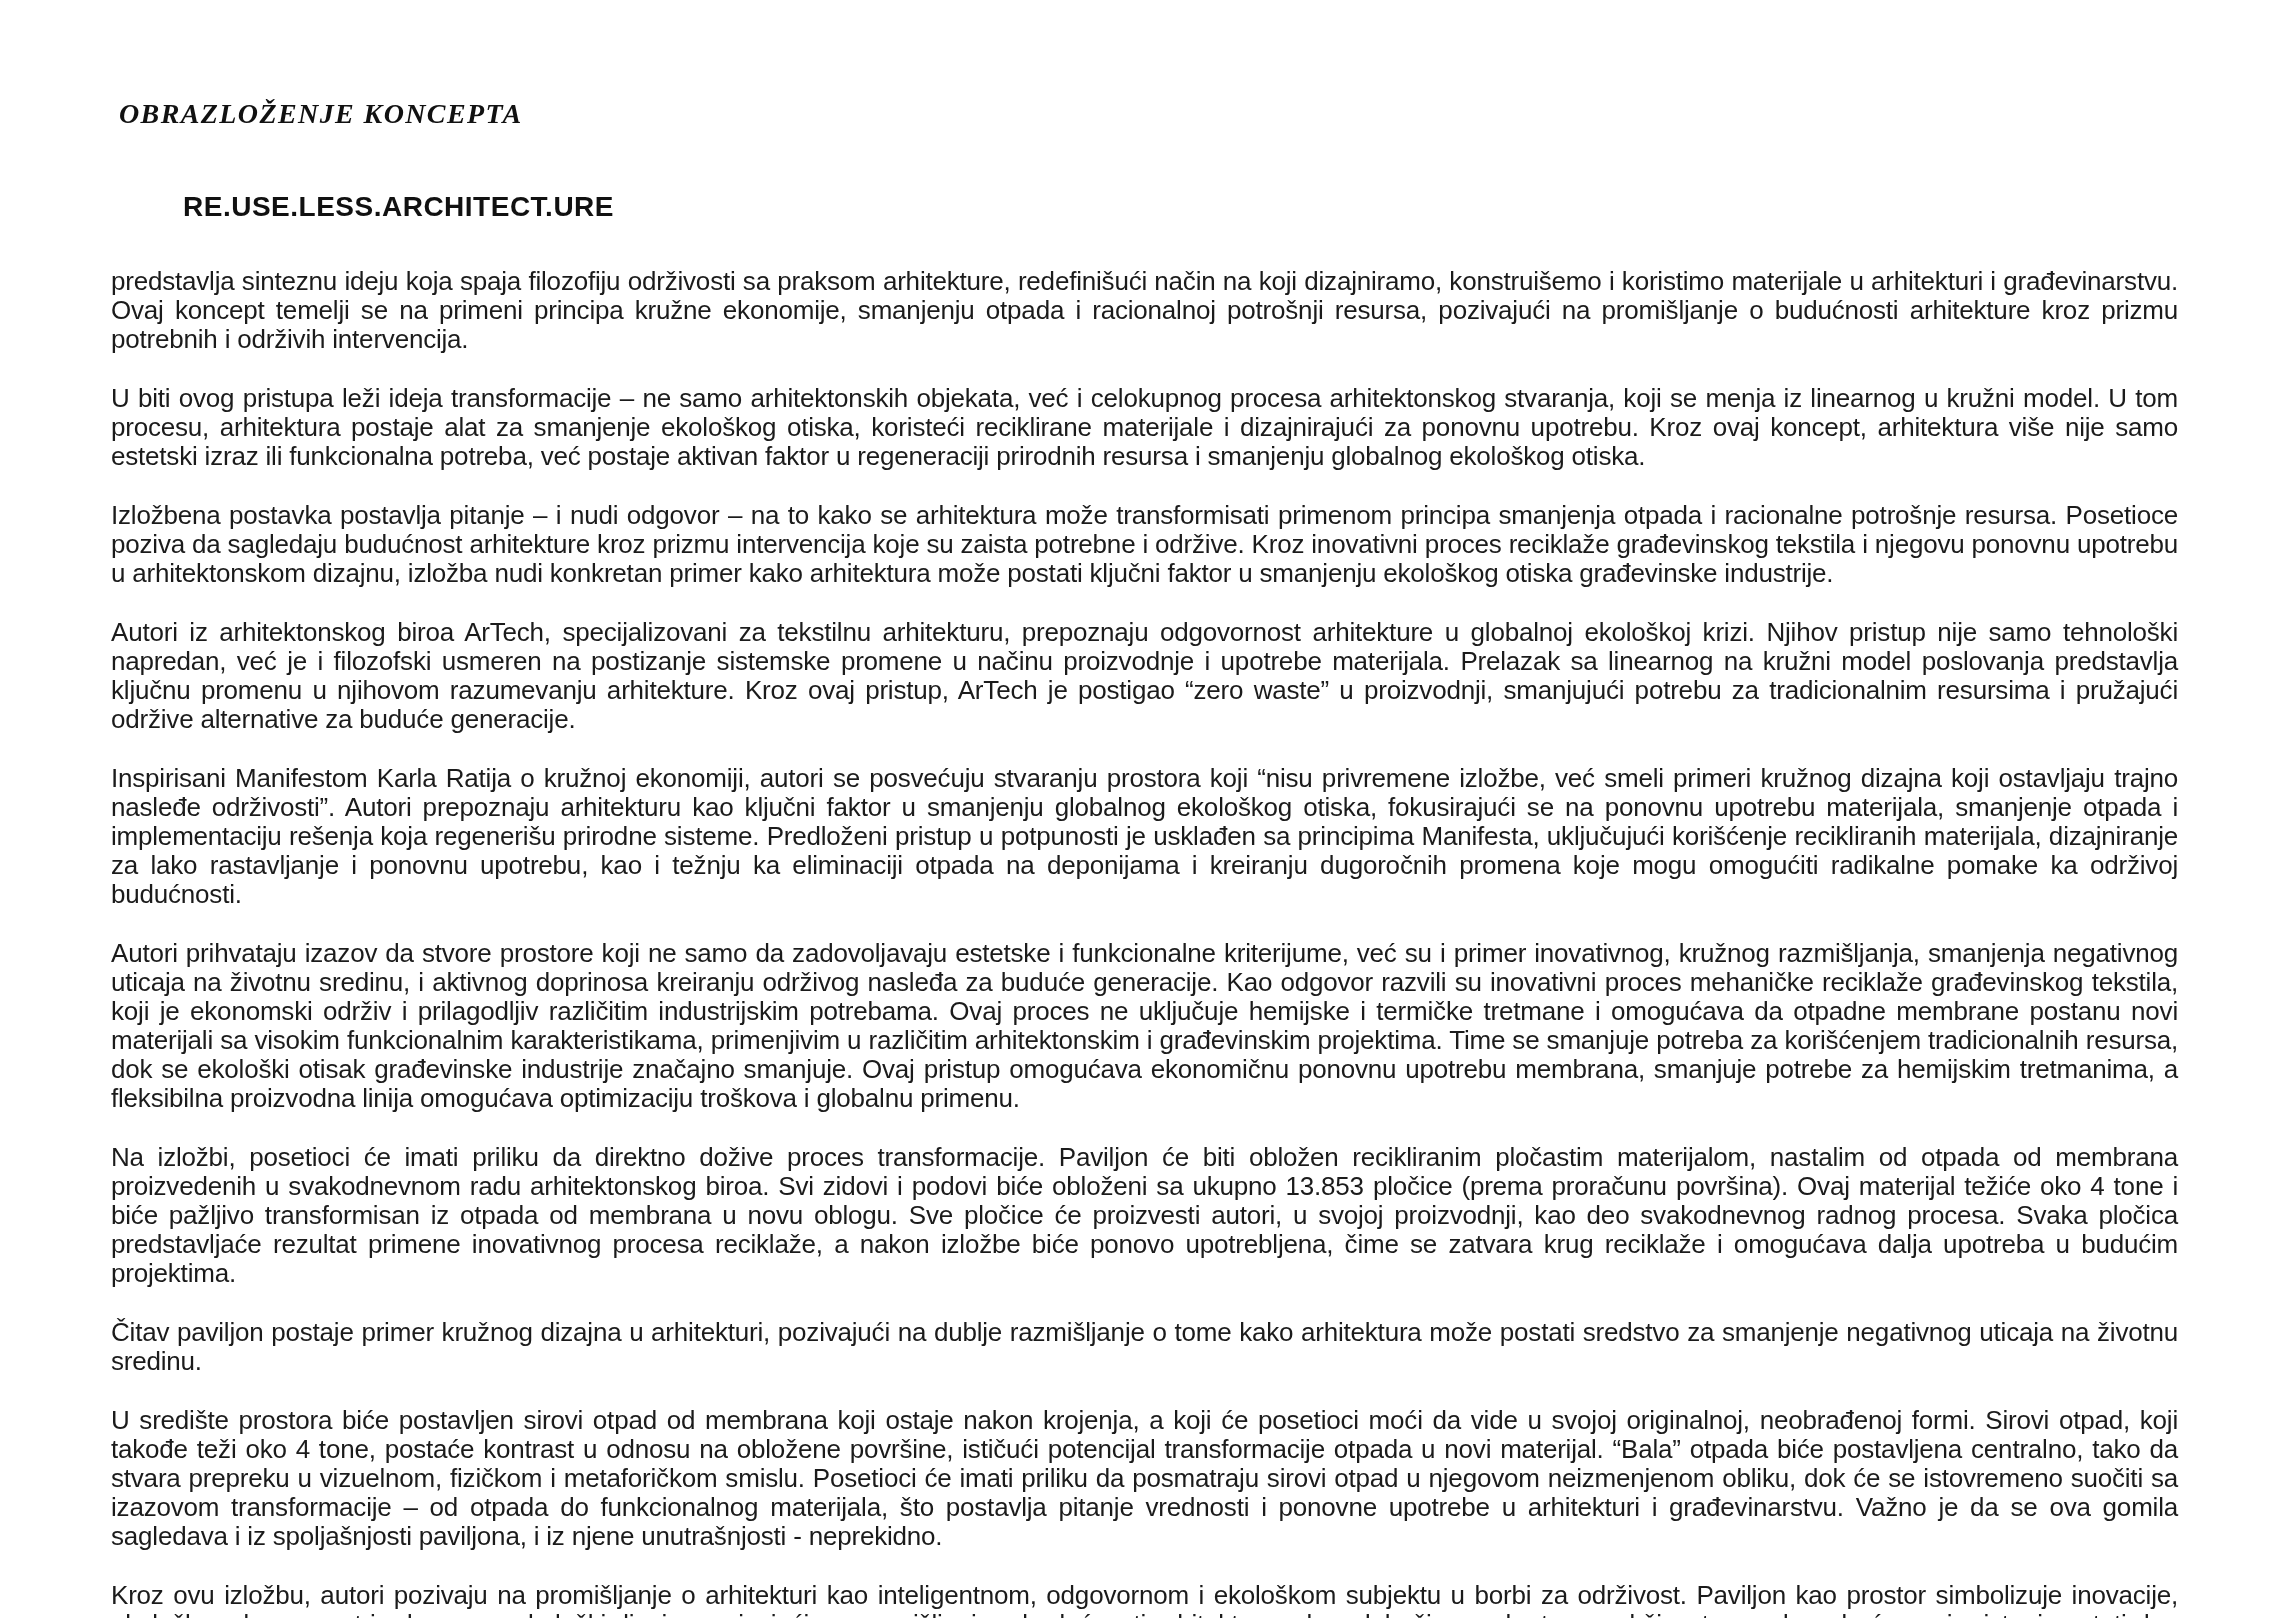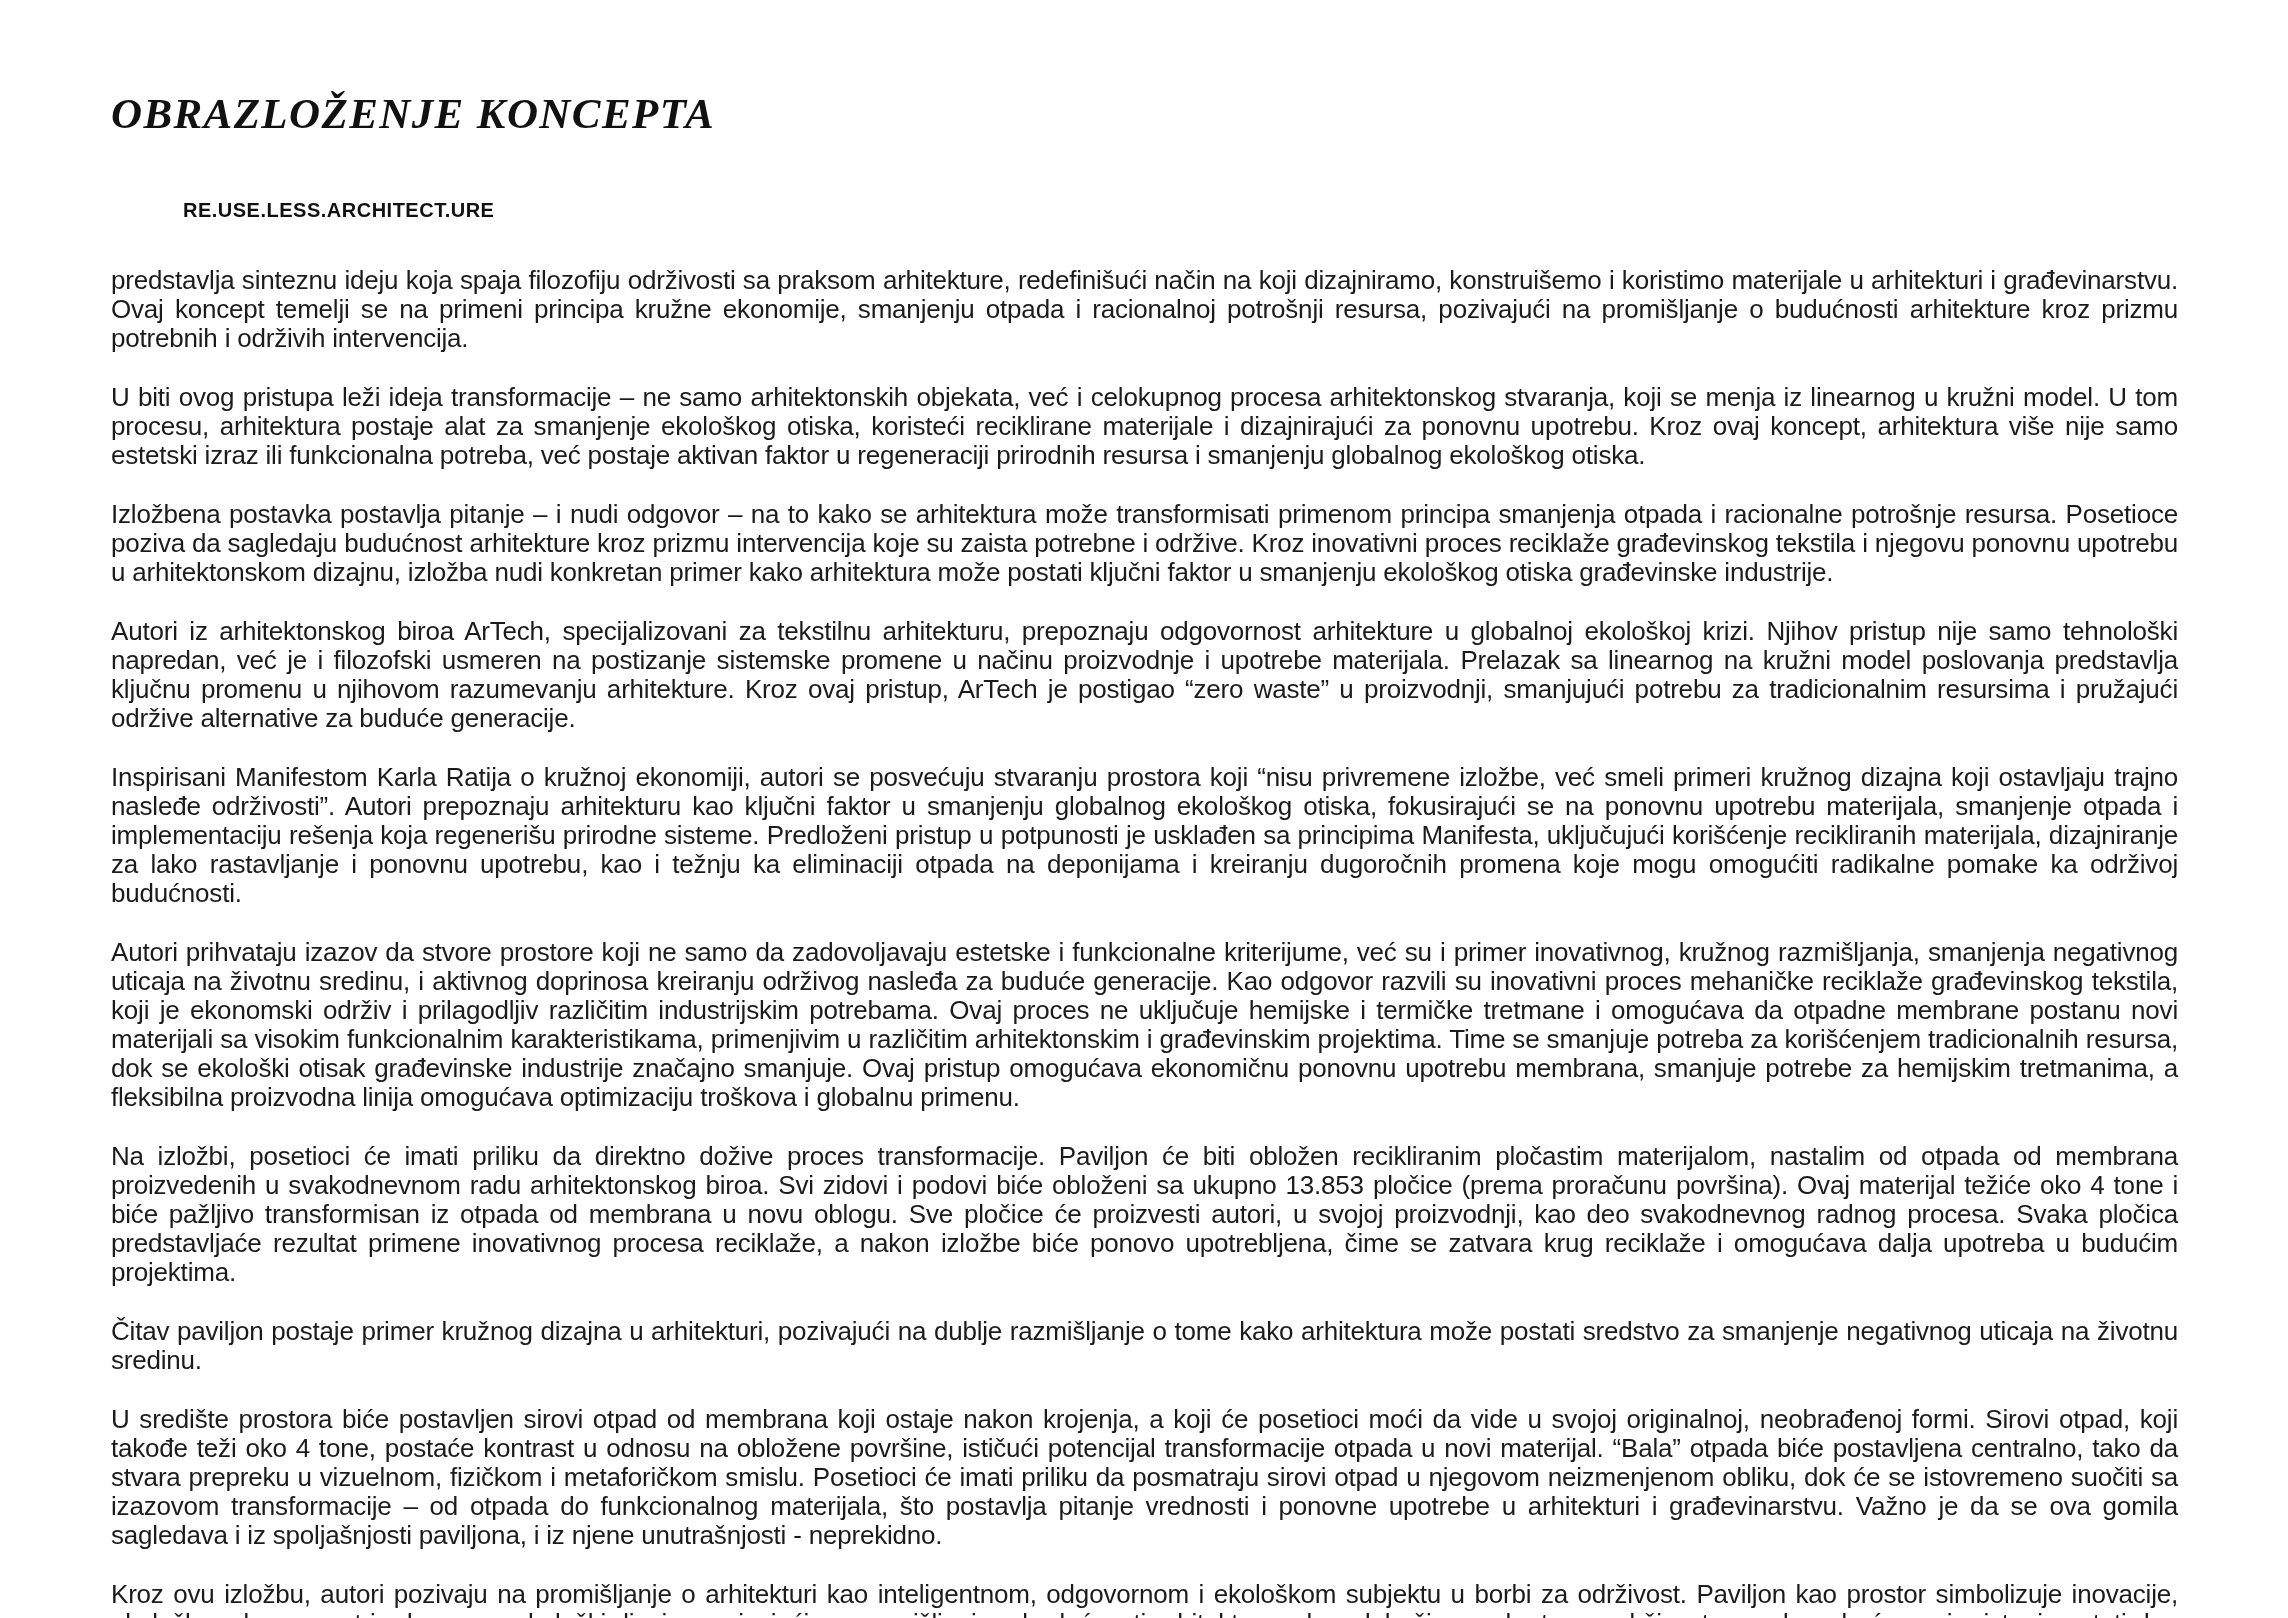--- a/index.html
+++ b/index.html
@@ -16,34 +16,34 @@
   }
   .page {
     box-sizing: border-box;
     width: 2289px;
     height: 1619px;
     padding: 92px 111px 0 111px;
     background: #ffffff;
     overflow: hidden;
   }
   .doc-title {
-    margin: 0;
+    margin: 8px;
     font-family: "Liberation Serif", "DejaVu Serif", serif;
     font-style: italic;
     font-weight: 600;
-    font-size: 43px;
+    font-size: 28px;
     line-height: 1;
     letter-spacing: 1.4px;
     color: #111111;
   }
   .doc-subtitle {
     margin: 65px 0 0 72px;
     font-family: "Liberation Sans", sans-serif;
     font-weight: 700;
-    font-size: 20px;
+    font-size: 28px;
     line-height: 1;
     letter-spacing: 0.5px;
     color: #111111;
   }
   .content {
     margin-top: 46px;
   }
   .content p {
     margin: 0 0 30px 0;
     font-size: 26px;

